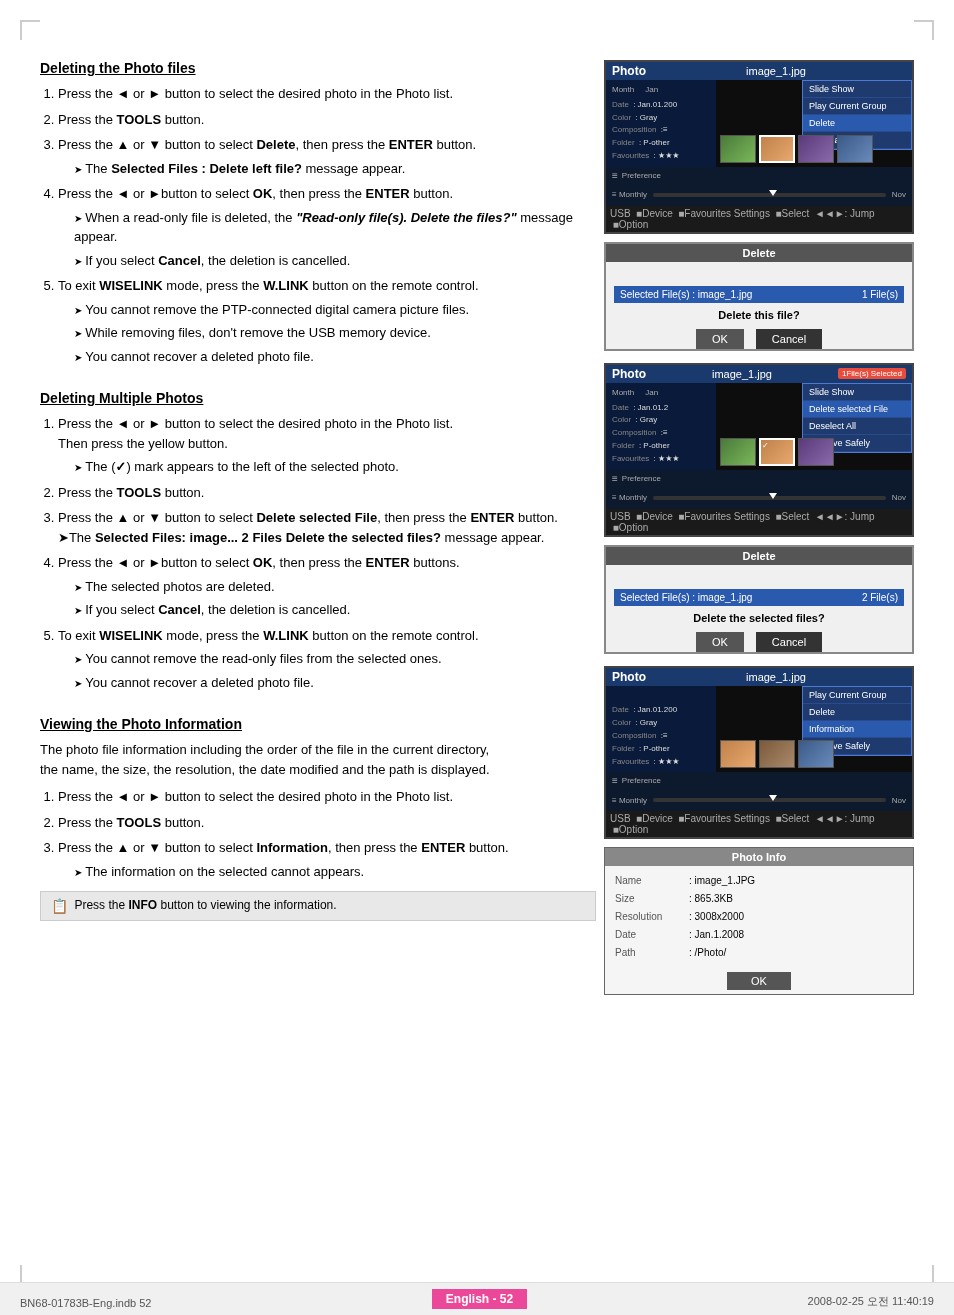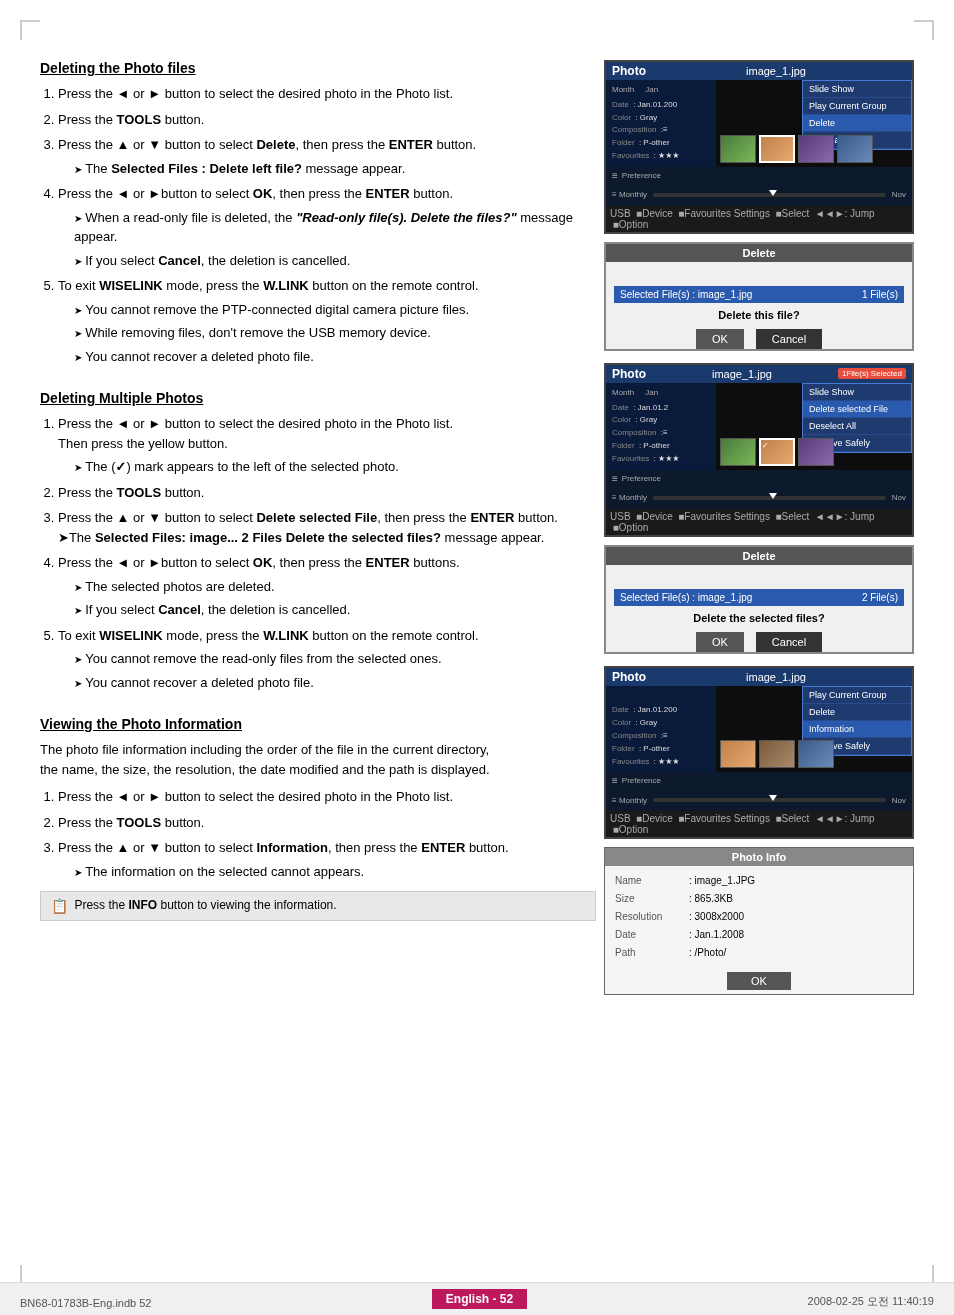--- a/index.html
+++ b/index.html
@@ -285,21 +285,21 @@
       background: #f0f0f0;
       border-top: 1px solid #ddd;
       display: flex;
       justify-content: space-between;
       align-items: flex-end;
       padding: 6px 20px;
       font-size: 11px;
       color: #555;
     }
     .page-number {
-      background: #be185d;
+      background: #ec4899;
       color: #fff;
       padding: 3px 14px;
       font-size: 12px;
       font-weight: bold;
     }
     .corners-tl, .corners-tr, .corners-bl, .corners-br {
       position: absolute;
       width: 20px;
       height: 20px;
       border-color: #ccc;

